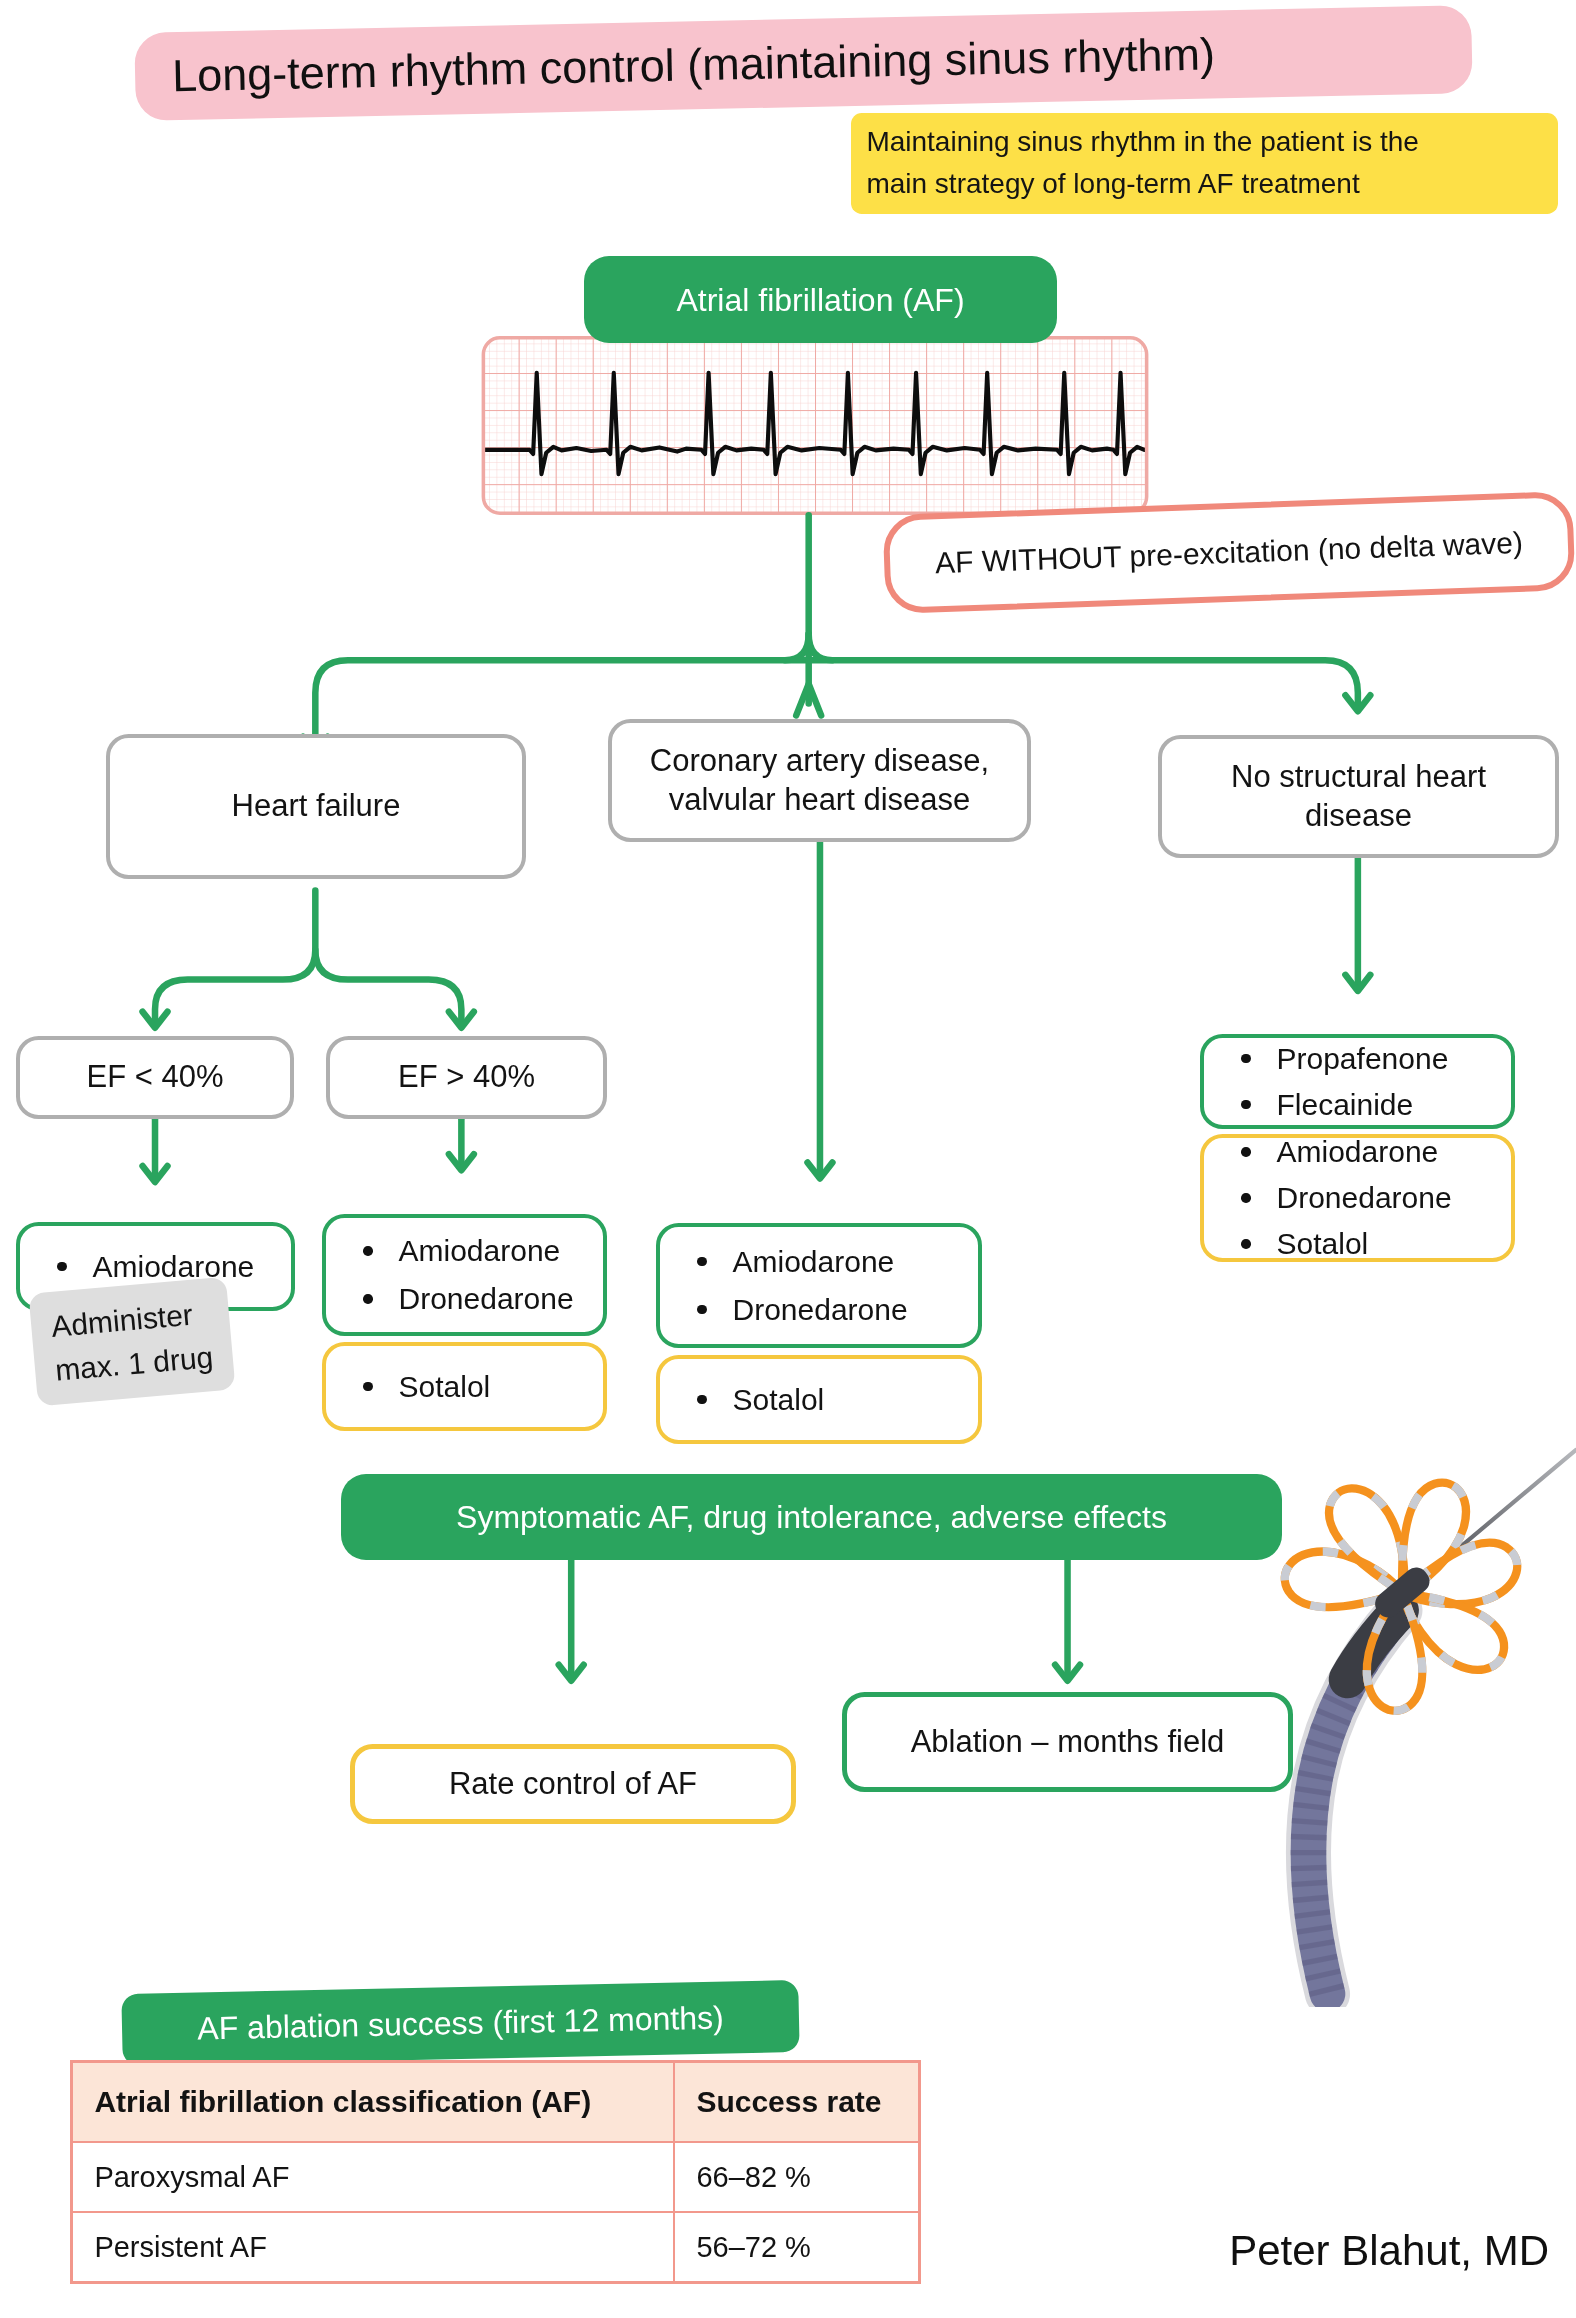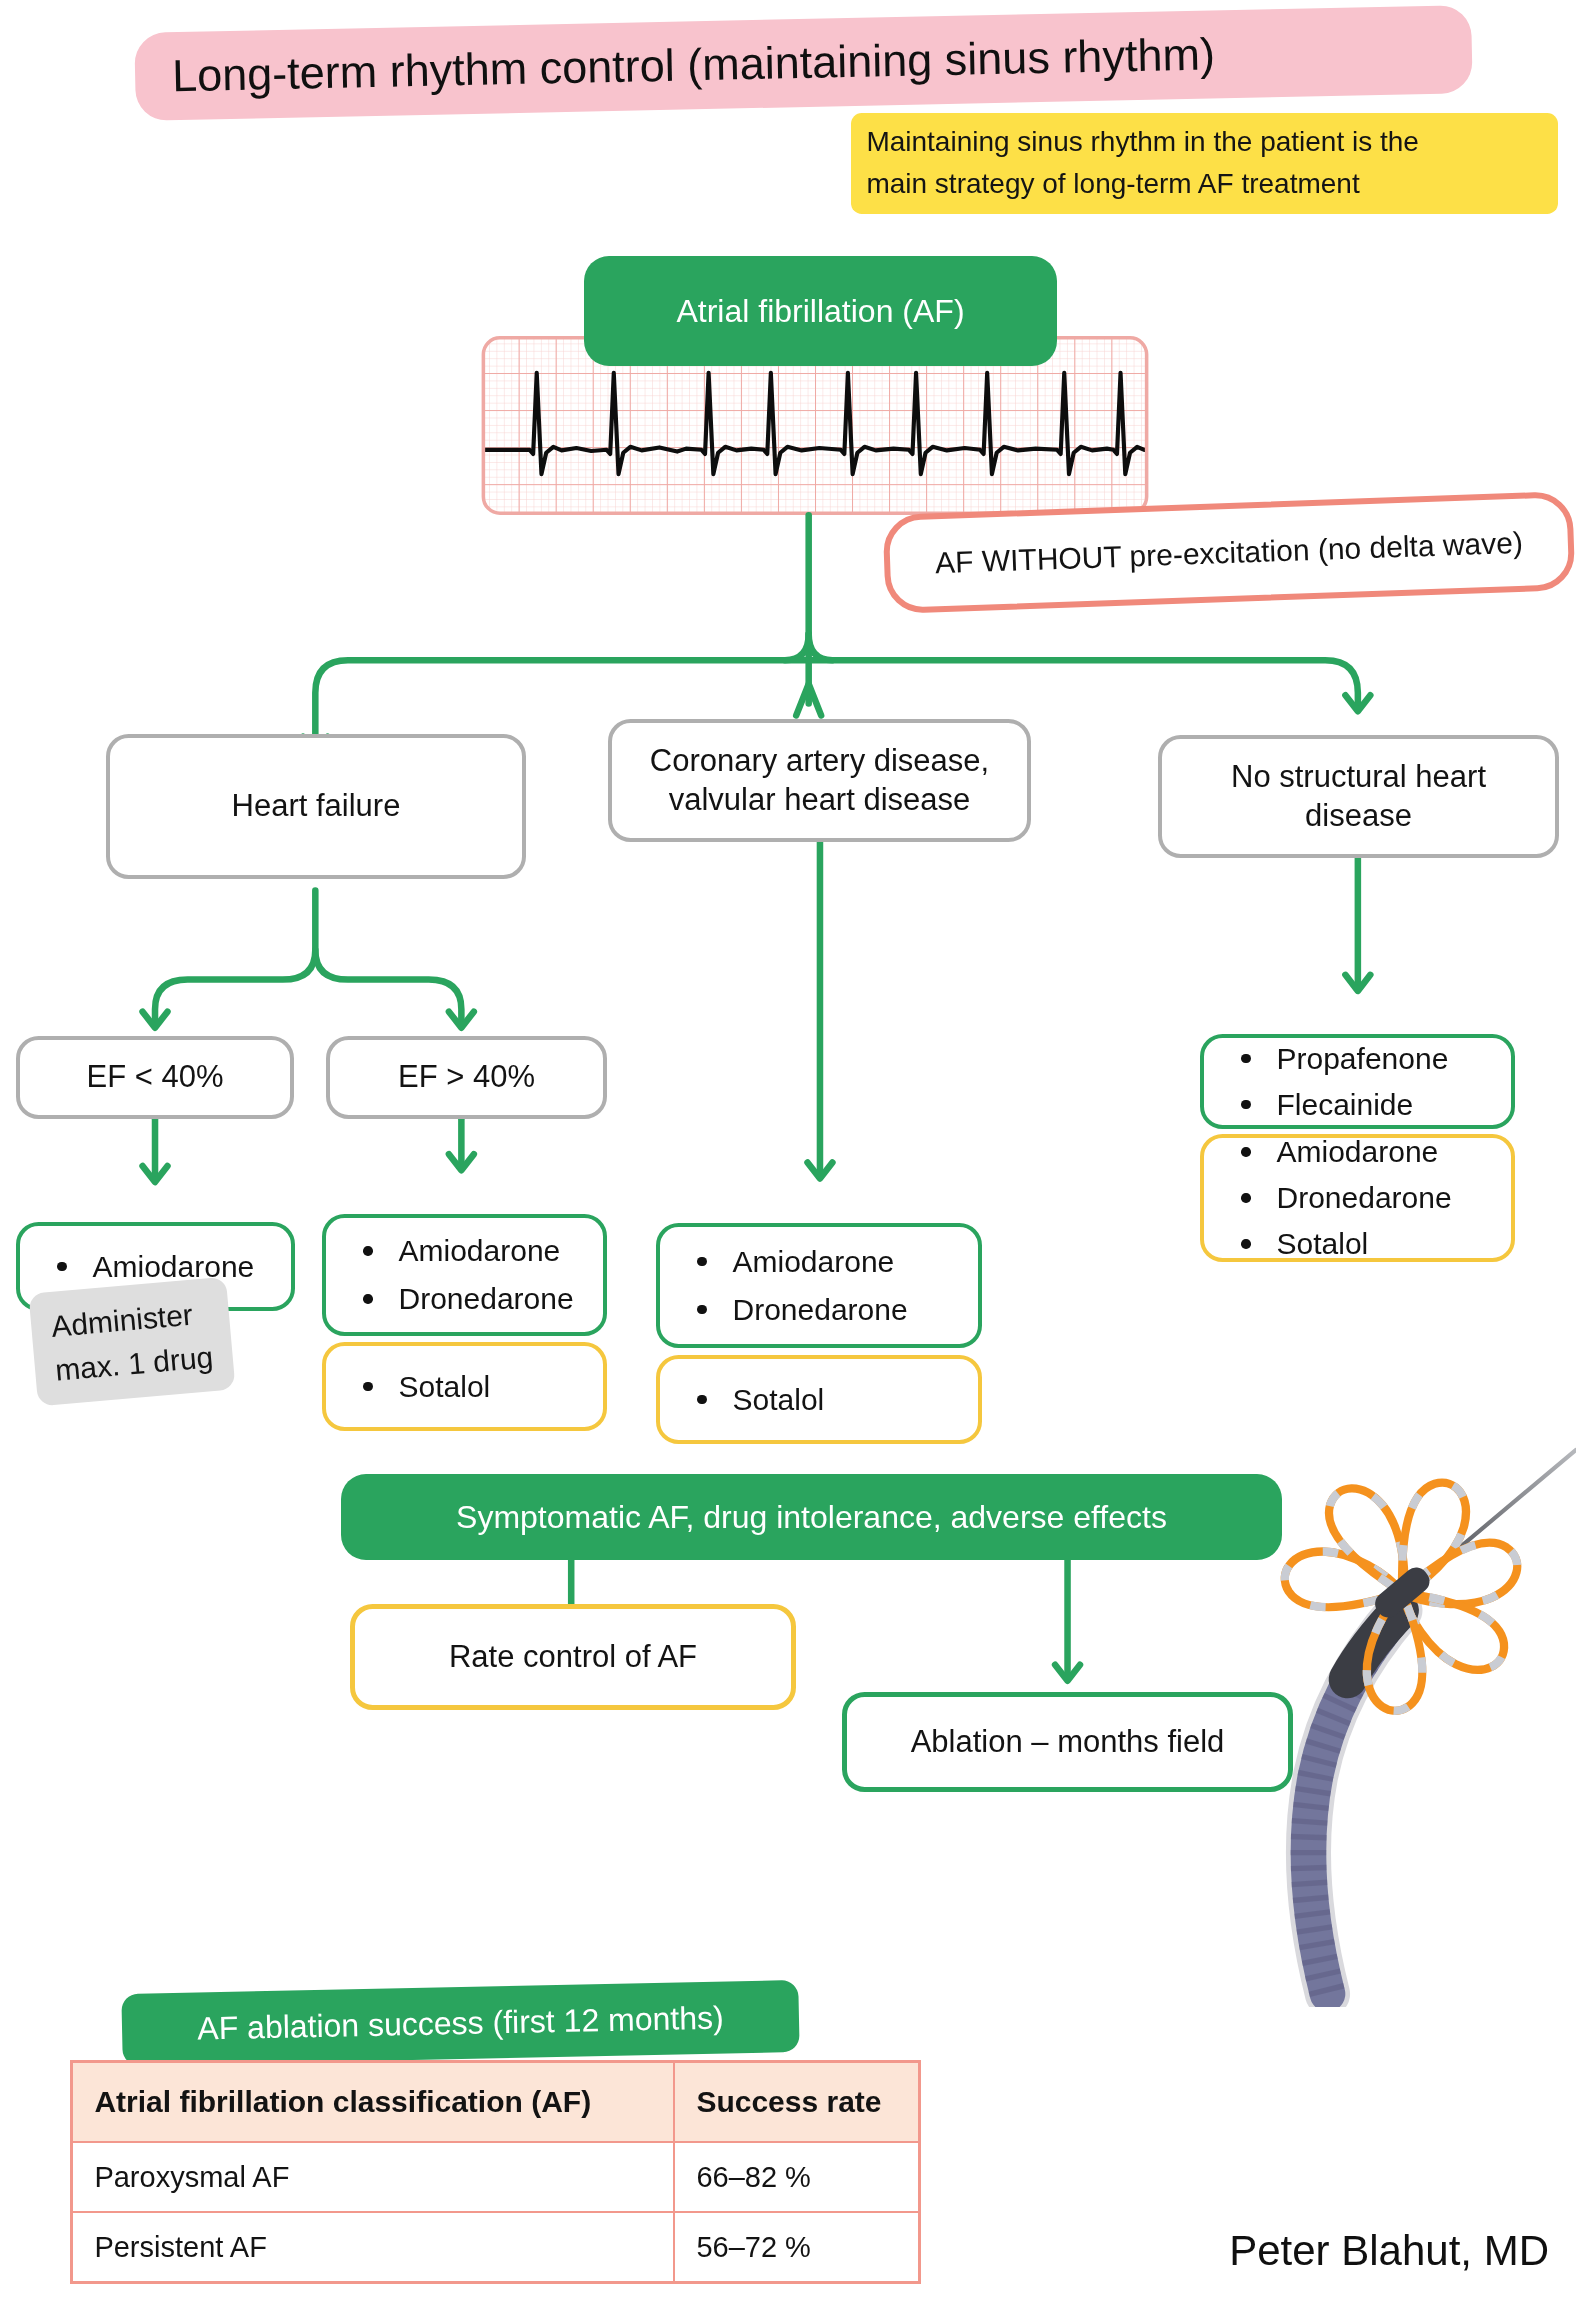--- a/index.html
+++ b/index.html
@@ -82,21 +82,21 @@
     <g clip-path="url(#ecgclip)">
       <rect x="0" y="0" width="1125" height="302" fill="#ffffff"></rect>
       <rect x="0" y="0" width="1125" height="302" fill="url(#gs)"></rect>
       <rect x="0" y="0" width="1125" height="302" fill="url(#gb)"></rect>
       <path d="M -5 192 L 55 192 L 81 192 L 87 199 L 93 62 L 101 233 L 109 197 L 121 187 L 135 193 L 160 189 L 185 194 L 211 192 L 217 199 L 223 62 L 231 233 L 239 197 L 251 187 L 270 193 L 300 188 L 330 195 L 345 190 L 371 192 L 377 199 L 383 62 L 391 233 L 399 197 L 411 187 L 430 193 L 455 190 L 476 192 L 482 199 L 488 62 L 496 233 L 504 197 L 516 187 L 540 193 L 570 189 L 606 192 L 612 199 L 618 62 L 626 233 L 634 197 L 646 187 L 665 193 L 695 190 L 721 192 L 727 199 L 733 62 L 741 233 L 749 197 L 761 187 L 785 193 L 815 189 L 841 192 L 847 199 L 853 62 L 861 233 L 869 197 L 881 187 L 905 193 L 935 190 L 971 192 L 977 199 L 983 62 L 991 233 L 999 197 L 1011 187 L 1030 193 L 1055 190 L 1066 192 L 1072 199 L 1078 62 L 1086 233 L 1094 197 L 1106 187 L 1118 192 L 1130 192" fill="none" stroke="#0d0d0d" stroke-width="7" stroke-linejoin="round" stroke-linecap="round"></path>
     </g>
     <rect x="3" y="3" width="1119" height="296" rx="28" fill="none" stroke="#efa9a4" stroke-width="6"></rect>
   </svg>
 </div>
 
-<div class="box fill-green banner" style="left:584px;top:256px;width:473px;height:110px;">
+<div class="box fill-green banner" style="left:584px;top:256px;width:473px;height:87px;">
   <span>Atrial fibrillation (AF)</span>
 </div>
 
 <div class="note-pink" style="left:884px;top:503px;width:678px;height:87px;transform:rotate(-2deg);">
   <span>AF WITHOUT pre-excitation (no delta wave)</span>
 </div>
 
 <svg class="abs" style="left:0;top:0;pointer-events:none;" width="1577" height="2319" viewBox="0 0 2656 3906">
   <g fill="none" stroke="#2aa45e" stroke-width="11" stroke-linecap="round" stroke-linejoin="round">
 
@@ -216,21 +216,21 @@
   </div>
   <div class="li">
     <span class="dot"></span>
     <span>Sotalol</span>
   </div>
 </div>
 
 <div class="box fill-green banner" style="left:341px;top:1474px;width:941px;height:86px;">
   <span>Symptomatic AF, drug intolerance, adverse effects</span>
 </div>
-<div class="box b-yellow" style="left:350px;top:1604px;width:446px;height:106px;border-width:5.3px;">
+<div class="box b-yellow" style="left:350px;top:1744px;width:446px;height:80px;border-width:5.3px;">
   <span>Rate control of AF</span>
 </div>
 <div class="box b-green" style="left:842px;top:1692px;width:451px;height:100px;border-width:5.3px;">
   <span>Ablation – months field</span>
 </div>
 
 <div class="abs" style="left:1211px;top:1437px;width:366px;height:570px;">
   <svg width="366" height="570" viewBox="0 0 616 960">
     <defs>
       <linearGradient id="wireg" x1="333" y1="258" x2="614" y2="22" gradientUnits="userSpaceOnUse">

